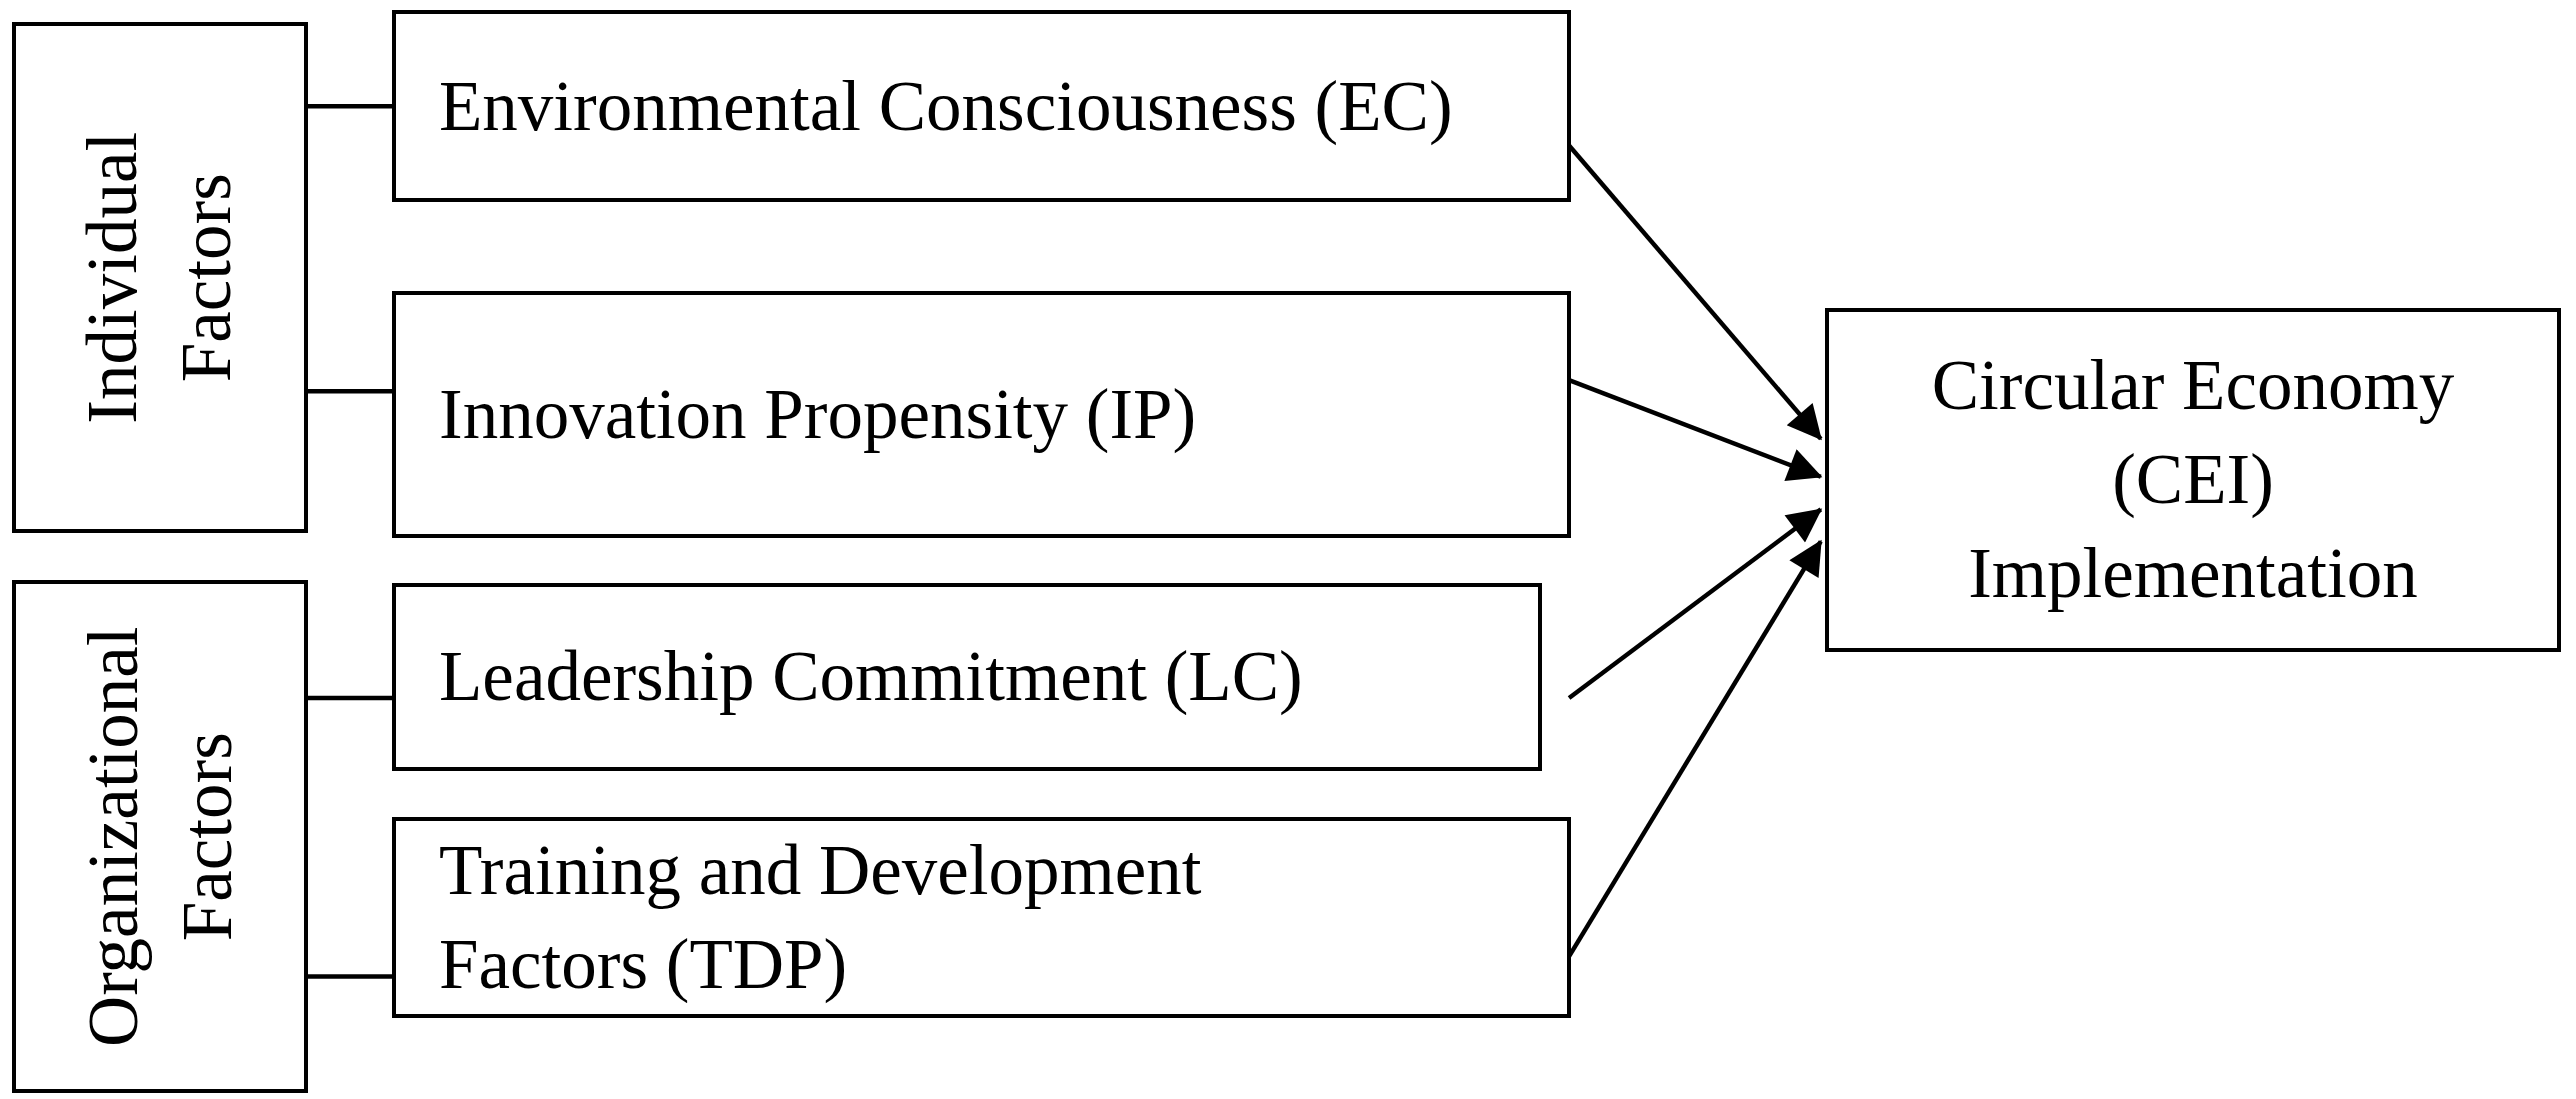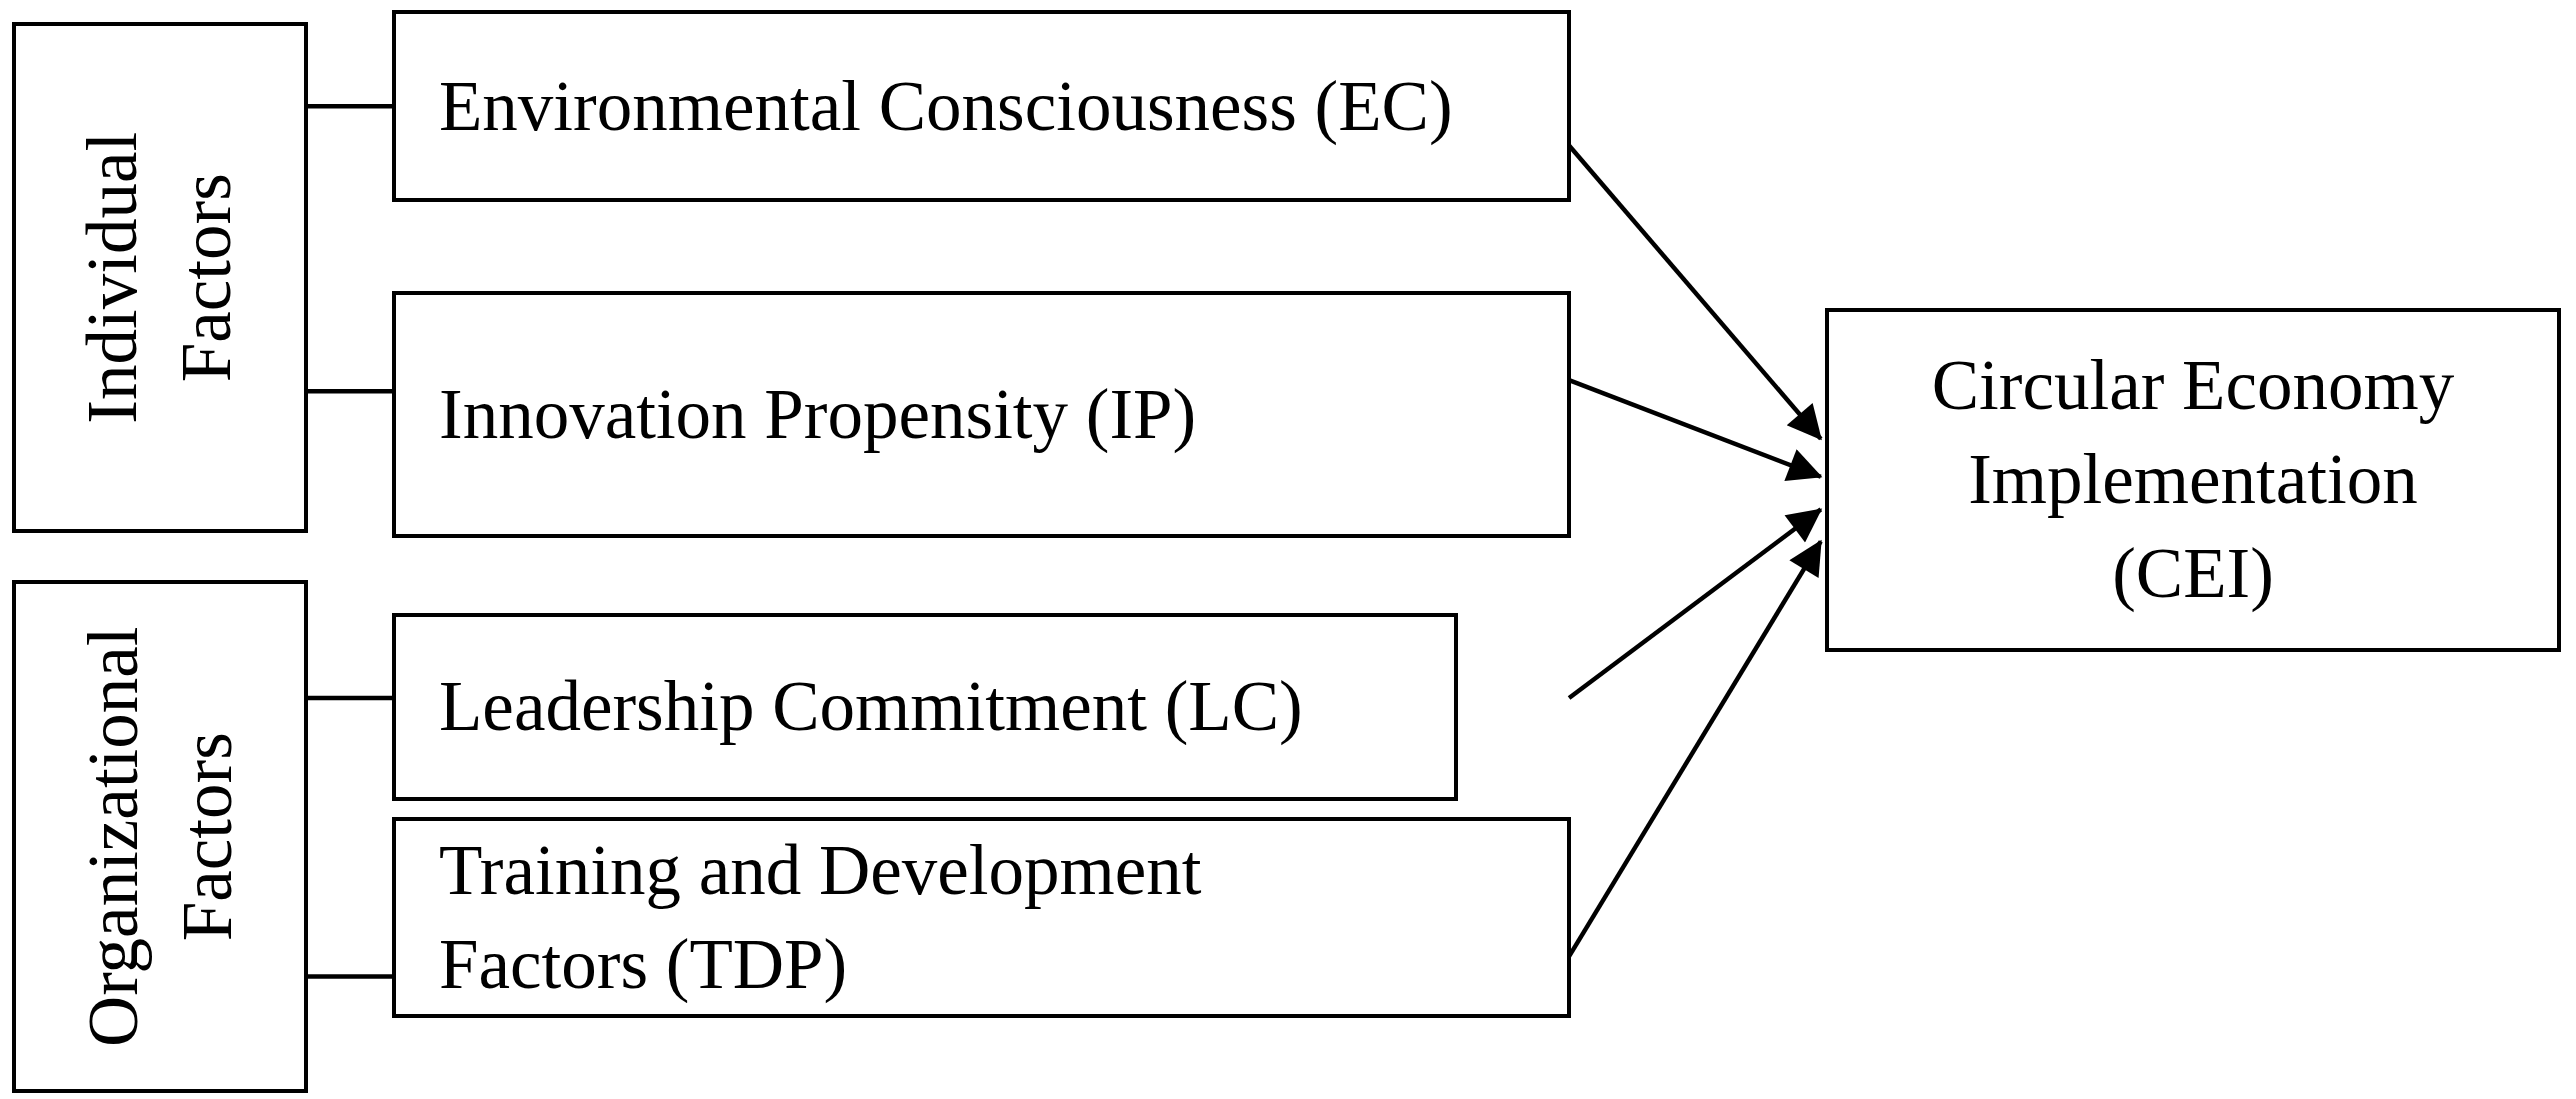--- a/index.html
+++ b/index.html
@@ -53,21 +53,21 @@
     justify-content: center;
     text-align: center;
     font-size: 71px;
     line-height: 1.32;
   }
   
   #box-individual    { left: 12px;   top: 22px;   width: 296px;  height: 511px; }
   #box-organizational{ left: 12px;   top: 580px;  width: 296px;  height: 513px; }
   #box-ec            { left: 392px;  top: 10.4px;   width: 1179px; height: 192px; }
   #box-ip            { left: 392px;  top: 291px;  width: 1179px; height: 247px; }
-  #box-lc            { left: 392px;  top: 613px;  width: 1066px; height: 188px; }
+  #box-lc            { left: 392px;  top: 583px;  width: 1150px; height: 188px; }
   #box-tdp           { left: 392px;  top: 817px; width: 1179px; height: 201px; }
   #box-cei           { left: 1825px; top: 308px;  width: 736px;  height: 344px; }
 </style>
 </head>
 <body>
 
 <div class="canvas">
 
   <svg class="wires" viewBox="0 0 3469 1480" xmlns="http://www.w3.org/2000/svg">
     <defs>
@@ -116,19 +116,19 @@
   <div class="box factor-box" id="box-tdp">
     <span>
       <div>Training and Development</div>
       <div>Factors (TDP)</div>
     </span>
   </div>
 
   <div class="box outcome-box" id="box-cei">
     <div>
       <div>Circular Economy</div>
+      <div>(CEI)</div>
       <div>Implementation</div>
-      <div>(CEI)</div>
     </div>
   </div>
 
 </div>
 
 
 </body></html>

